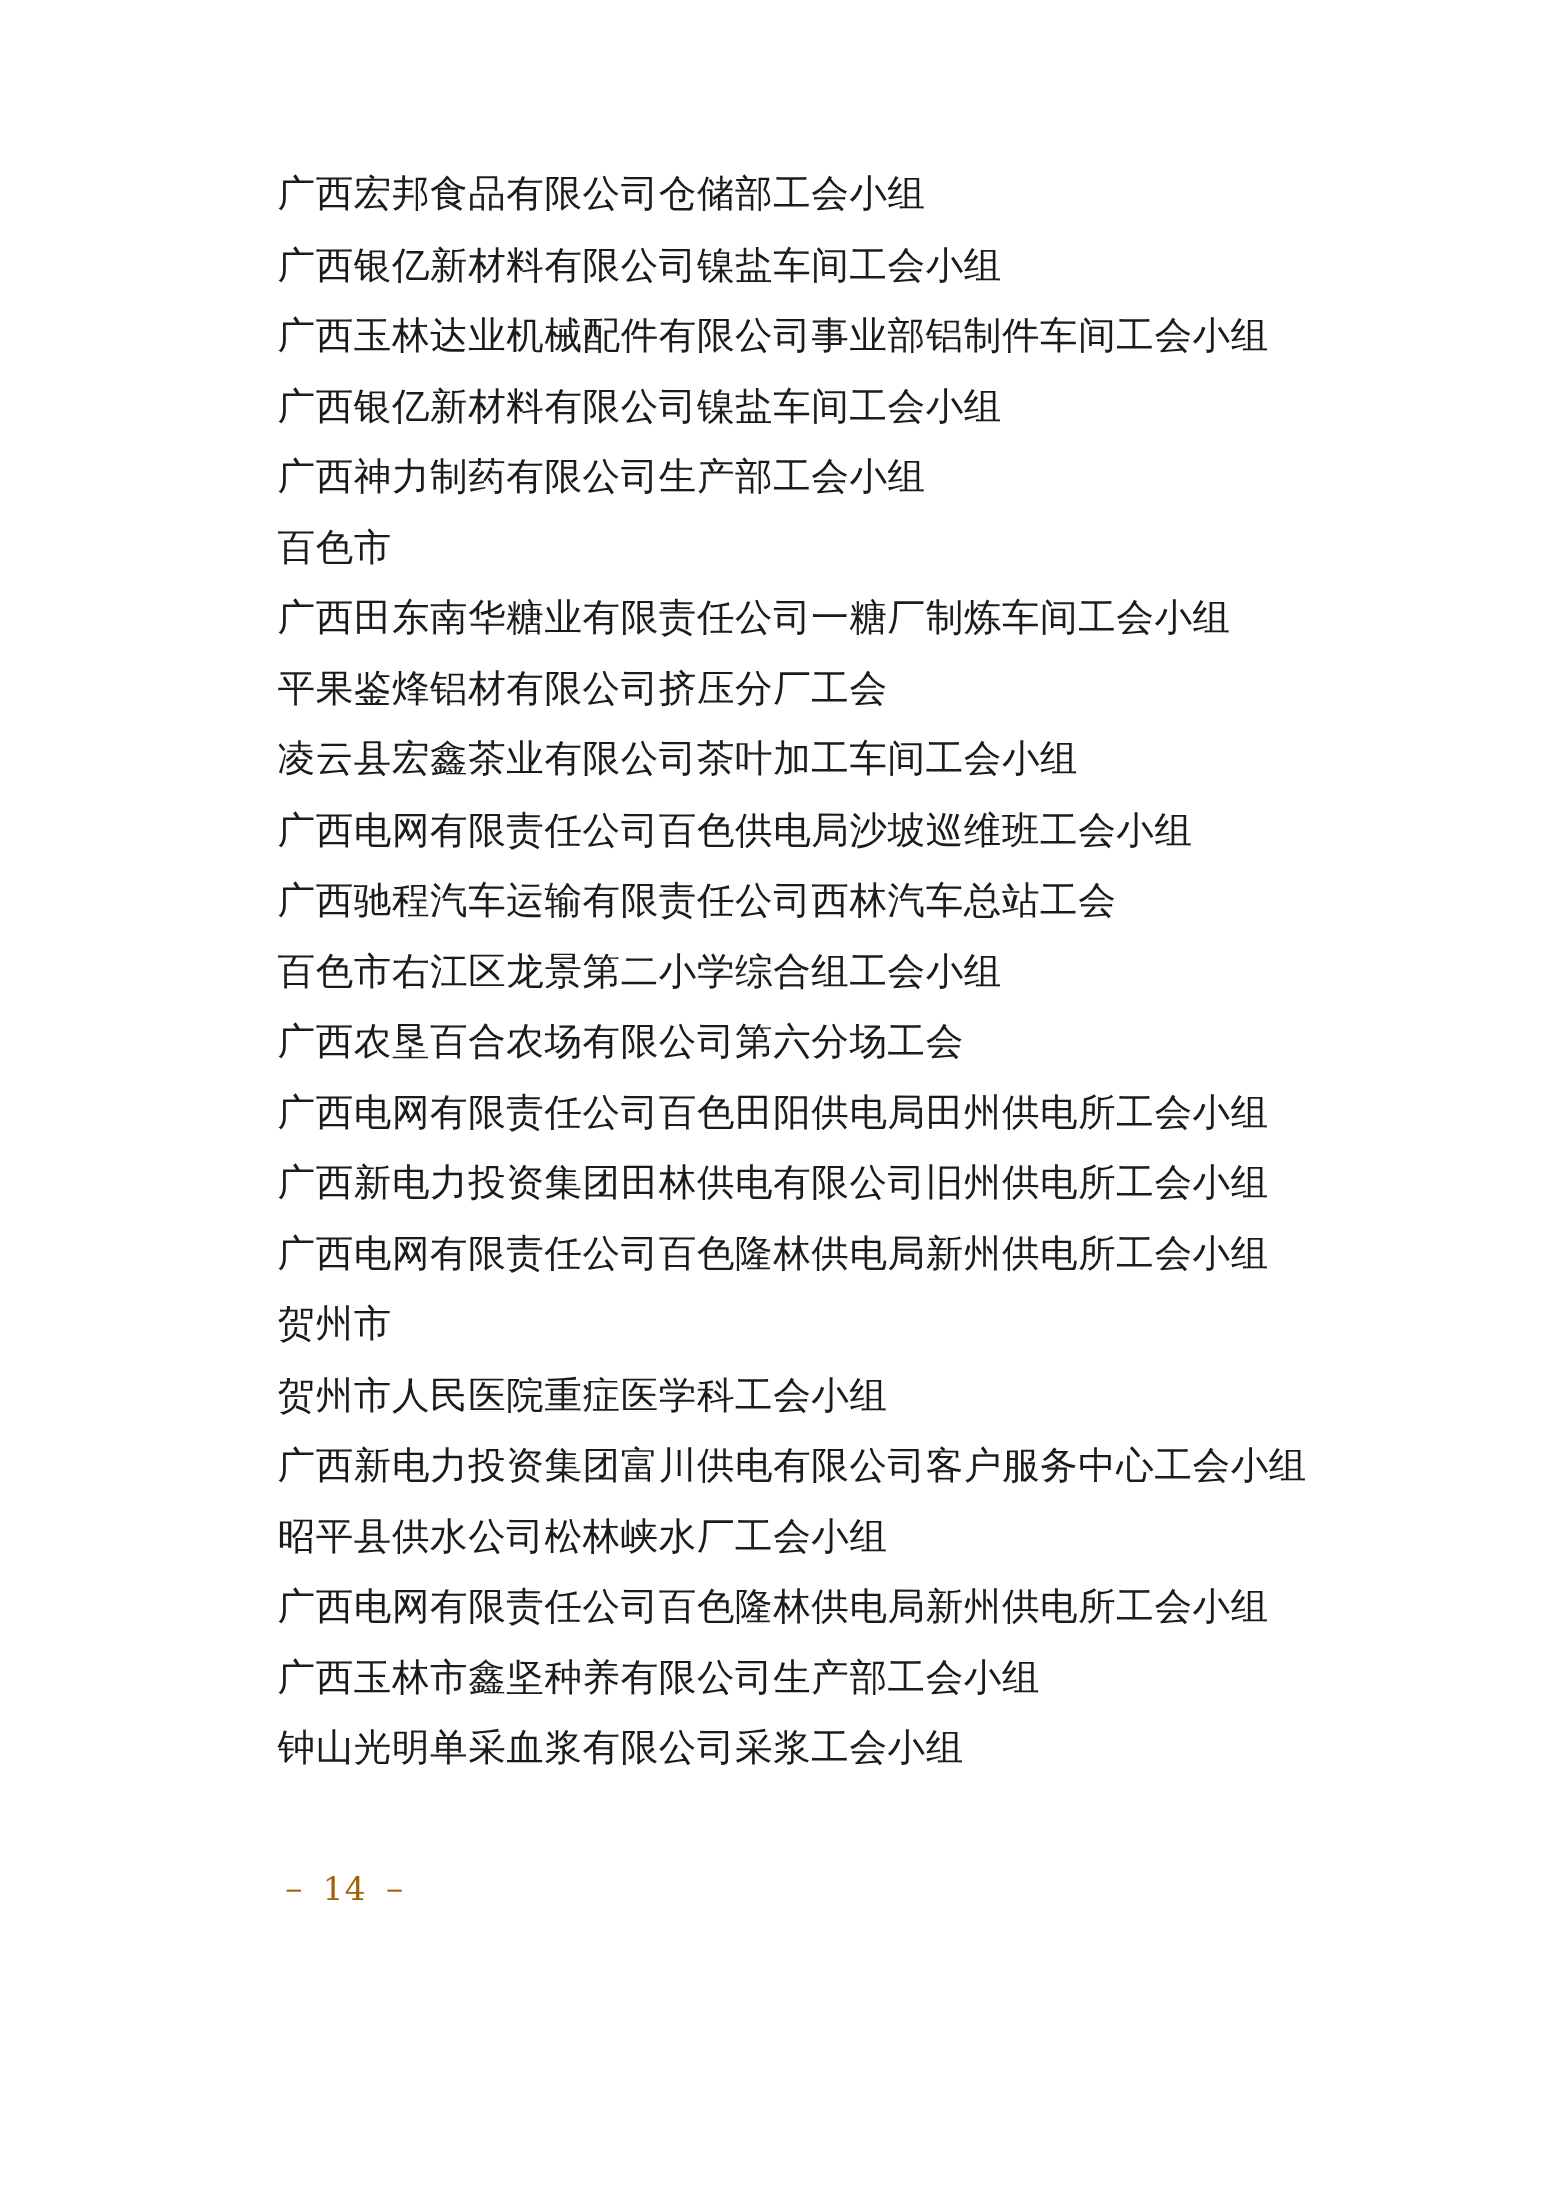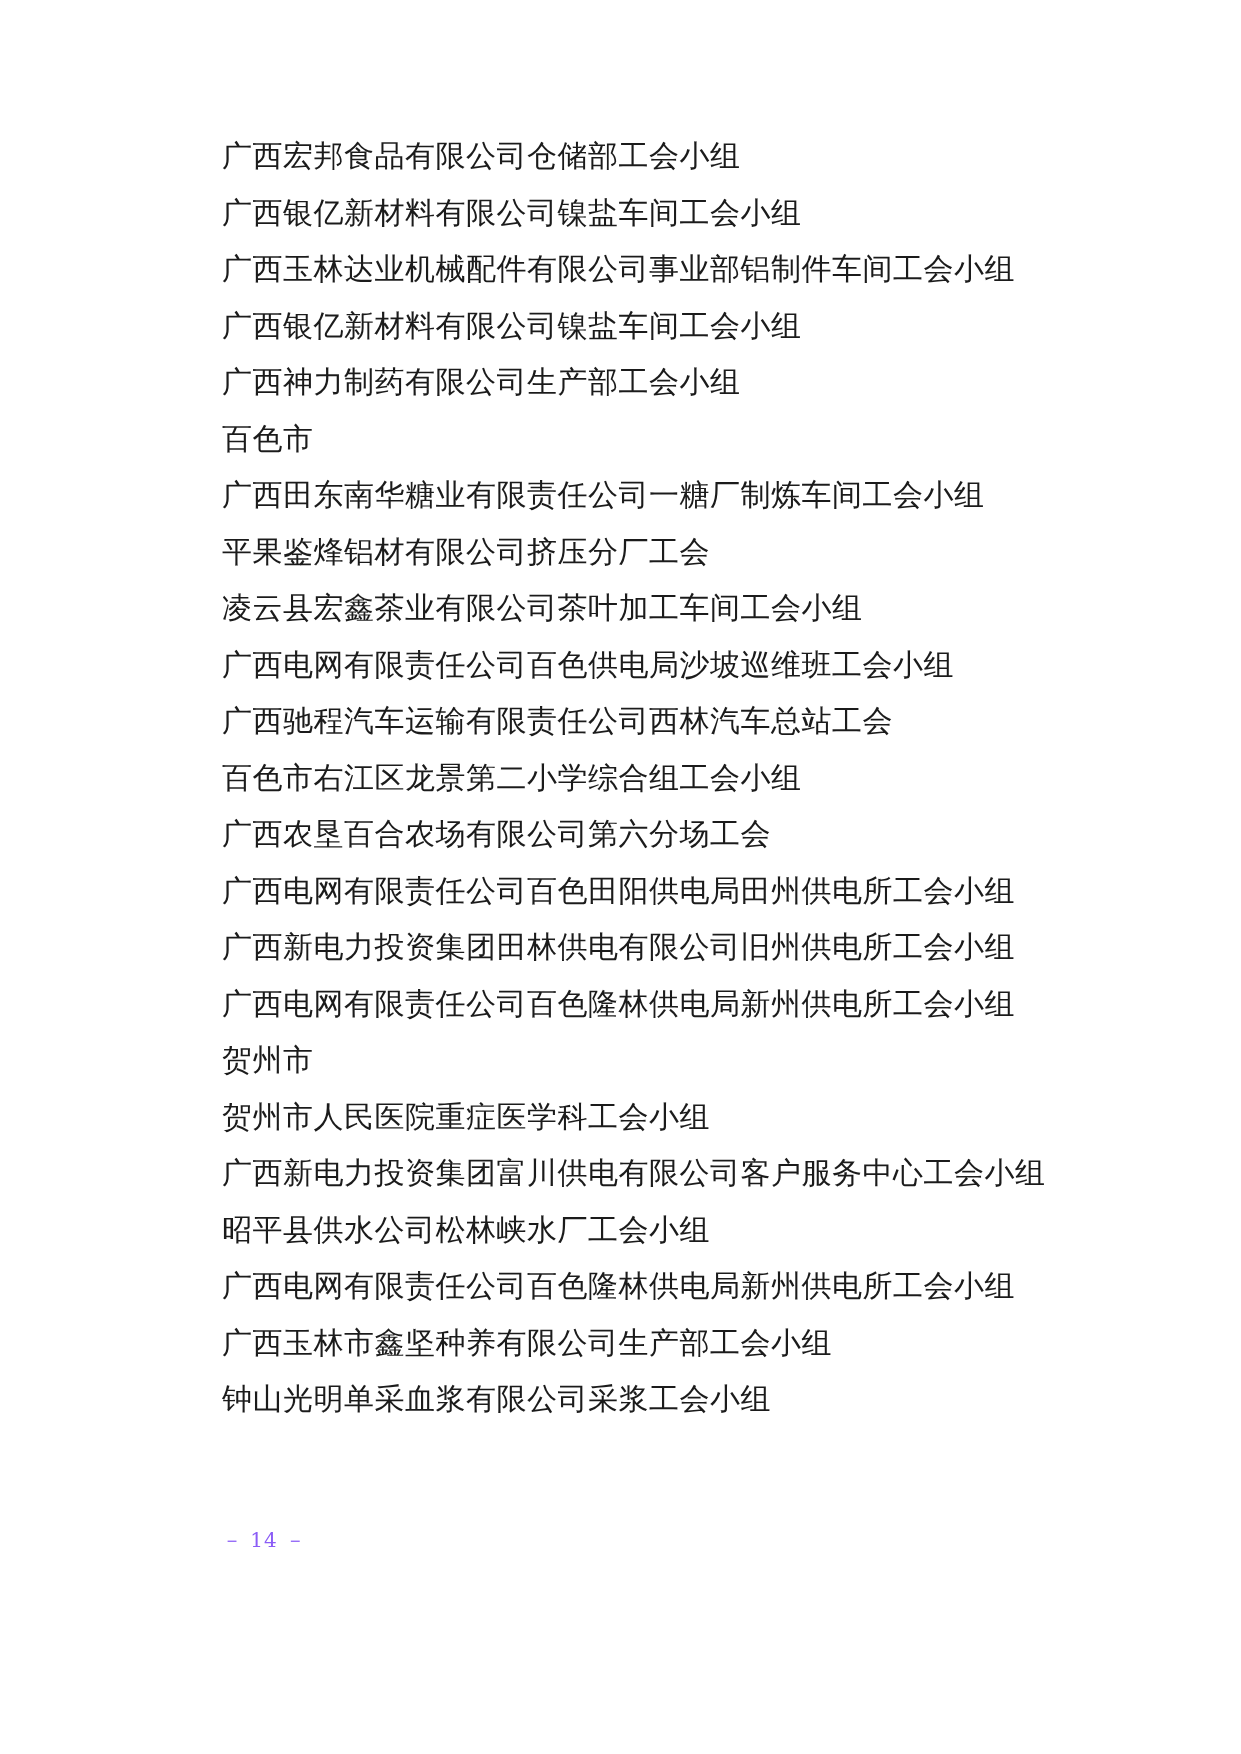--- a/index.html
+++ b/index.html
@@ -30,26 +30,25 @@
     letter-spacing: 0.5px;
     white-space: nowrap;
     color: #1b1b1b;
     font-family: "DejaVu Serif", "Liberation Serif", serif;
   }
   .footer {
     position: absolute;
     left: 148px;
     top: 1495px;
     width: 950px;
-    font-size: 20px;
+    font-size: 26px;
     line-height: 34px;
-    color: #8b5cf6;
+    color: #a16207;
     letter-spacing: 1px;
     font-family: "DejaVu Serif", "Liberation Serif", serif;
-    margin-top: 28px;
   }
 </style>
 </head>
 <body>
 
 <div class="page">
 
   <div class="content">
     <div class="line">广西宏邦食品有限公司仓储部工会小组</div>
     <div class="line">广西银亿新材料有限公司镍盐车间工会小组</div>

